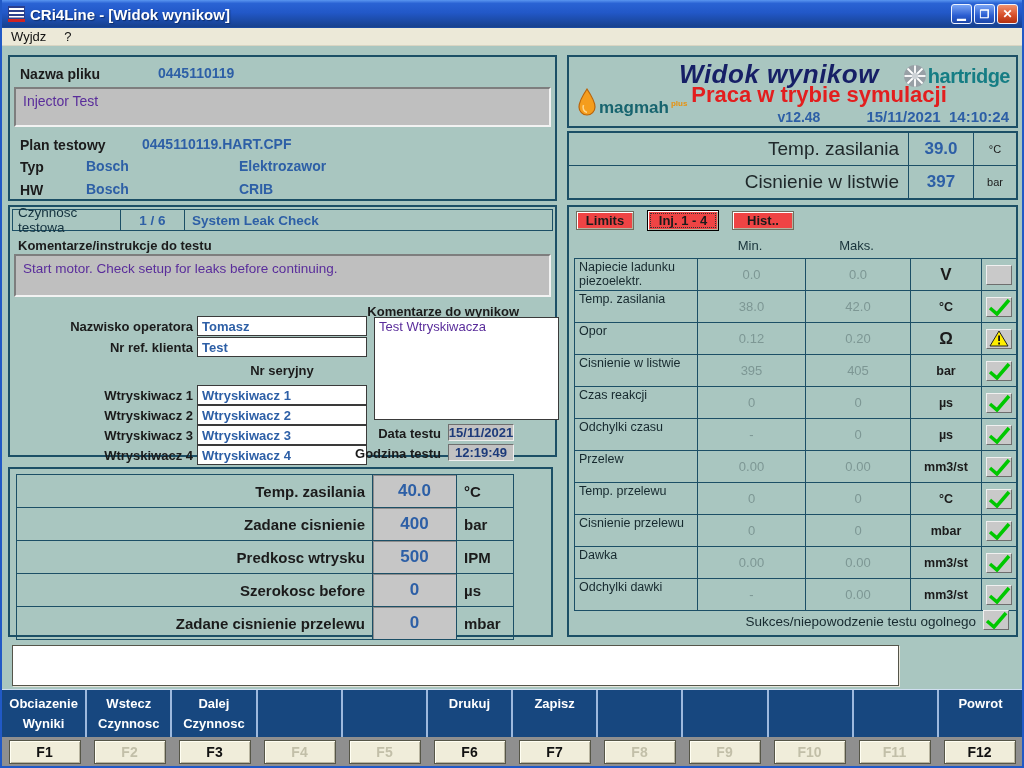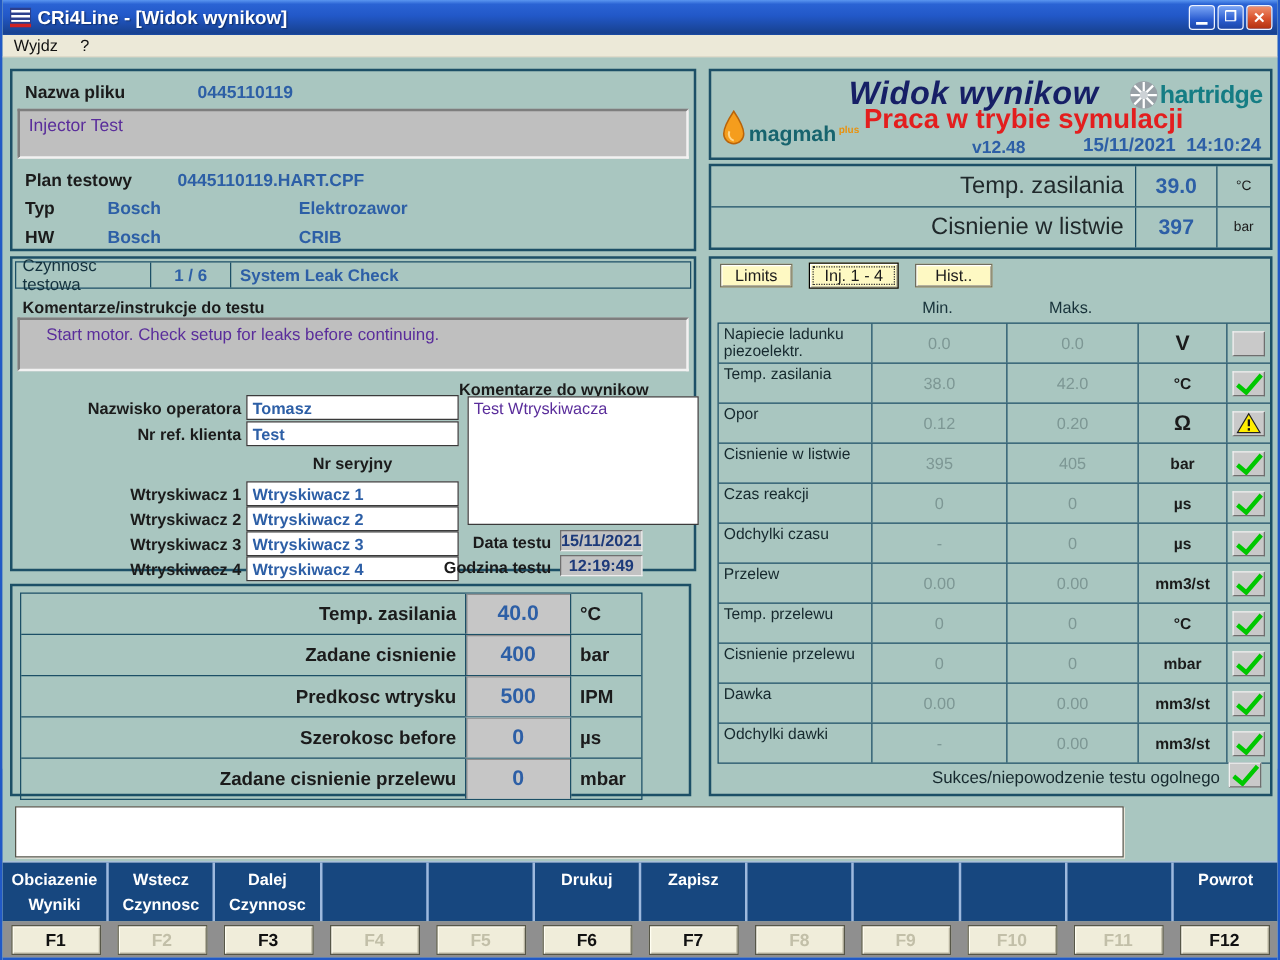--- a/index.html
+++ b/index.html
@@ -72,22 +72,22 @@
   .brand-left .sup{font-weight:bold;font-size:8px;color:#e8920f;position:relative;top:-8px;}
   
   .live-row{display:flex;height:32px;align-items:stretch;border-top:1px solid #1c4f66;}
   .live-row:first-child{border-top:none;}
   .live-label{flex:1;display:flex;align-items:center;justify-content:flex-end;padding-right:9px;
     font-size:19px;color:#20292b;}
   .live-value{width:66px;border-left:1px solid #1c4f66;border-right:1px solid #1c4f66;
     display:flex;align-items:center;justify-content:center;color:#2d5fa6;font-weight:bold;font-size:17px;box-sizing:border-box;}
   .live-unit{width:42px;display:flex;align-items:center;justify-content:center;font-size:11px;color:#1b1b1b;}
   
-  .xp-btn{position:absolute;height:19px;background:#fef9c3;border:1px solid #6f6d5e;
-    box-shadow:inset 1px 1px 0 #fff,inset -1px -1px 0 #b5b29e;font-weight:normal;font-size:13px;color:#1b1b1b;
+  .xp-btn{position:absolute;height:19px;background:#ef4444;border:1px solid #6f6d5e;
+    box-shadow:inset 1px 1px 0 #fff,inset -1px -1px 0 #b5b29e;font-weight:bold;font-size:13px;color:#1b1b1b;
     display:flex;align-items:center;justify-content:center;box-sizing:border-box;font-family:"Liberation Sans",sans-serif;}
   .xp-btn.focused{border:1px solid #000;outline:1px dotted #333;outline-offset:-4px;}
   .res-header{position:absolute;left:5px;top:31px;width:441px;height:20px;display:flex;font-size:13px;color:#18333a;}
   .res-header .sp{width:122px;}
   .res-header .hmin{width:108px;text-align:center;}
   .res-header .hmax{width:105px;text-align:center;}
   .res-table{position:absolute;left:5px;top:51px;width:441px;border:1px solid #1c4f66;box-sizing:content-box;}
   .res-row{display:flex;height:31px;border-top:1px solid #1c4f66;align-items:stretch;}
   .res-row:first-child{border-top:none;}
   .res-label{width:122px;padding:1px 2px 0 4px;font-size:12.5px;color:#16292e;line-height:1.15;box-sizing:border-box;}
@@ -170,21 +170,21 @@
       <div class="row-abs bluev" style="left:229px;top:124px;">CRIB</div>
     </div>
 
     <div class="gbox" style="left:6px;top:159px;width:549px;height:252px;">
       <div class="strip">
         <div class="c1">Czynnosc testowa</div>
         <div class="c2">1 / 6</div>
         <div class="c3">System Leak Check</div>
       </div>
       <div class="row-abs field-lbl" style="left:8px;top:31px;">Komentarze/instrukcje do testu</div>
-      <div class="sunken" style="position:absolute;left:4px;top:47px;right:4px;height:43px;padding:3px 21px;">
+      <div class="sunken" style="position:absolute;left:4px;top:47px;right:4px;height:43px;padding:3px 7px;">
         <span class="purple" style="font-size:13.5px;">Start motor. Check setup for leaks before continuing.</span>
       </div>
 
       <div class="row-abs field-lbl" style="left:330px;top:97px;width:179px;text-align:right;">Komentarze do wynikow</div>
       <textarea class="txtin cbox" style="position: absolute; left: 364px; top: 110px; width: 185px; height: 103px; font-weight: normal; color: rgb(90, 45, 155);">Test Wtryskiwacza</textarea>
 
       <div class="row-abs field-lbl" style="left:0px;top:112px;width:183px;text-align:right;">Nazwisko operatora</div>
       <input class="txtin" style="position: absolute; left: 187px; top: 109px; width: 170px; height: 20px;" value="Tomasz">
       <div class="row-abs field-lbl" style="left:0px;top:133px;width:183px;text-align:right;">Nr ref. klienta</div>
       <input class="txtin" style="position: absolute; left: 187px; top: 130px; width: 170px; height: 20px;" value="Test">

